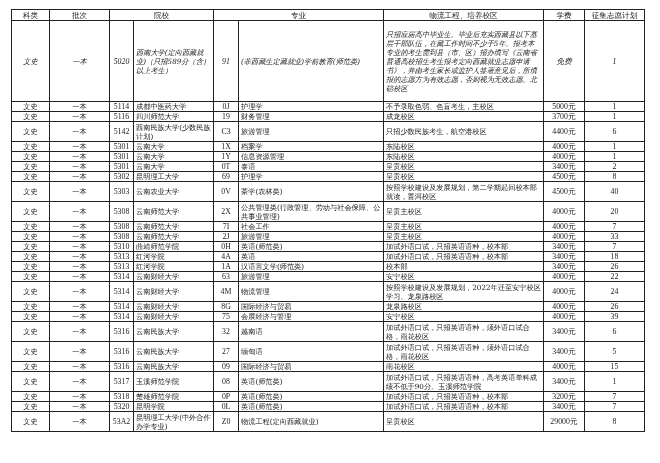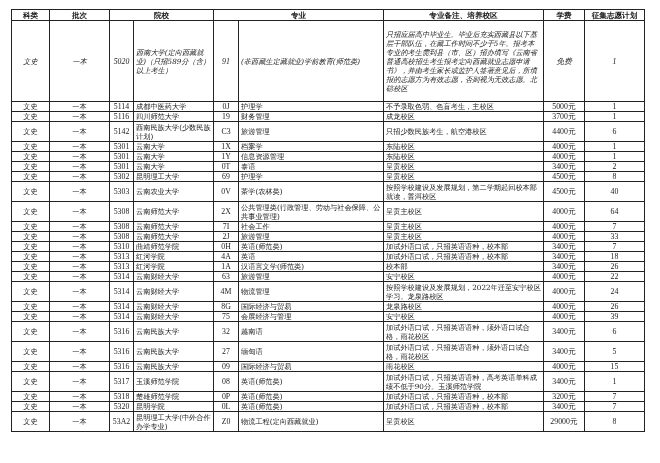--- a/index.html
+++ b/index.html
@@ -2,21 +2,21 @@
 <html><head>
 <meta charset="utf-8">
 <style>
   html, body { margin:0; padding:0; background:#ffffff; }
   body { width:660px; height:463px; position:relative; overflow:hidden;
          font-family:"DejaVu Serif","Liberation Serif",serif; color:#1a1a1a; }
   table.sheet { position:absolute; left:11px; top:9px; border-collapse:collapse;
                 table-layout:fixed; width:633px; font-size:7.2px; line-height:9px; }
   table.sheet td, table.sheet th { border:1px solid #222; padding:0 2px; overflow:hidden;
                 vertical-align:middle; }
-  table.sheet th { font-weight:bold; font-size:7.6px; height:10px; text-align:center;
+  table.sheet th { font-weight:normal; font-size:7.6px; height:10px; text-align:center;
                    font-family:"DejaVu Sans","Liberation Sans",sans-serif; }
   .c { text-align:center; }
   .l { text-align:left; }
   .num { font-family:"Liberation Serif","DejaVu Serif",serif; font-size:7.8px; }
   tr.h1 td { height:9px; }
   tr.h2 td { height:19px; }
   tr.big td { height:80px;font-style:italic; }
 </style>
 </head>
 <body>
@@ -32,21 +32,21 @@
       <col style="width:160px">
       <col style="width:41px">
       <col style="width:60px">
   </colgroup>
   <thead>
     <tr>
       <th>科类</th>
       <th>批次</th>
       <th colspan="2">院校</th>
       <th colspan="2">专业</th>
-      <th>专业备注、培养校区</th>
+      <th>物流工程、培养校区</th>
       <th>学费</th>
       <th>征集志愿计划</th>
     </tr>
   </thead>
   <tbody id="tbody">
       <tr class="big">
         <td class="c">文史</td>
         <td class="c">一本</td>
         <td class="c num">5020</td>
         <td class="l">西南大学(定向西藏就业)（只招589分（含）以上考生）</td>
@@ -146,21 +146,21 @@
       </tr>
       <tr class="h2">
         <td class="c">文史</td>
         <td class="c">一本</td>
         <td class="c num">5308</td>
         <td class="l">云南师范大学</td>
         <td class="c num">2X</td>
         <td class="l">公共管理类(行政管理、劳动与社会保障、公共事业管理)</td>
         <td class="l">呈贡主校区</td>
         <td class="c num">4000元</td>
-        <td class="c num">64</td>
+        <td class="c num">20</td>
       </tr>
       <tr class="h1">
         <td class="c">文史</td>
         <td class="c">一本</td>
         <td class="c num">5308</td>
         <td class="l">云南师范大学</td>
         <td class="c num">7I</td>
         <td class="l">社会工作</td>
         <td class="l">呈贡主校区</td>
         <td class="c num">4000元</td>

